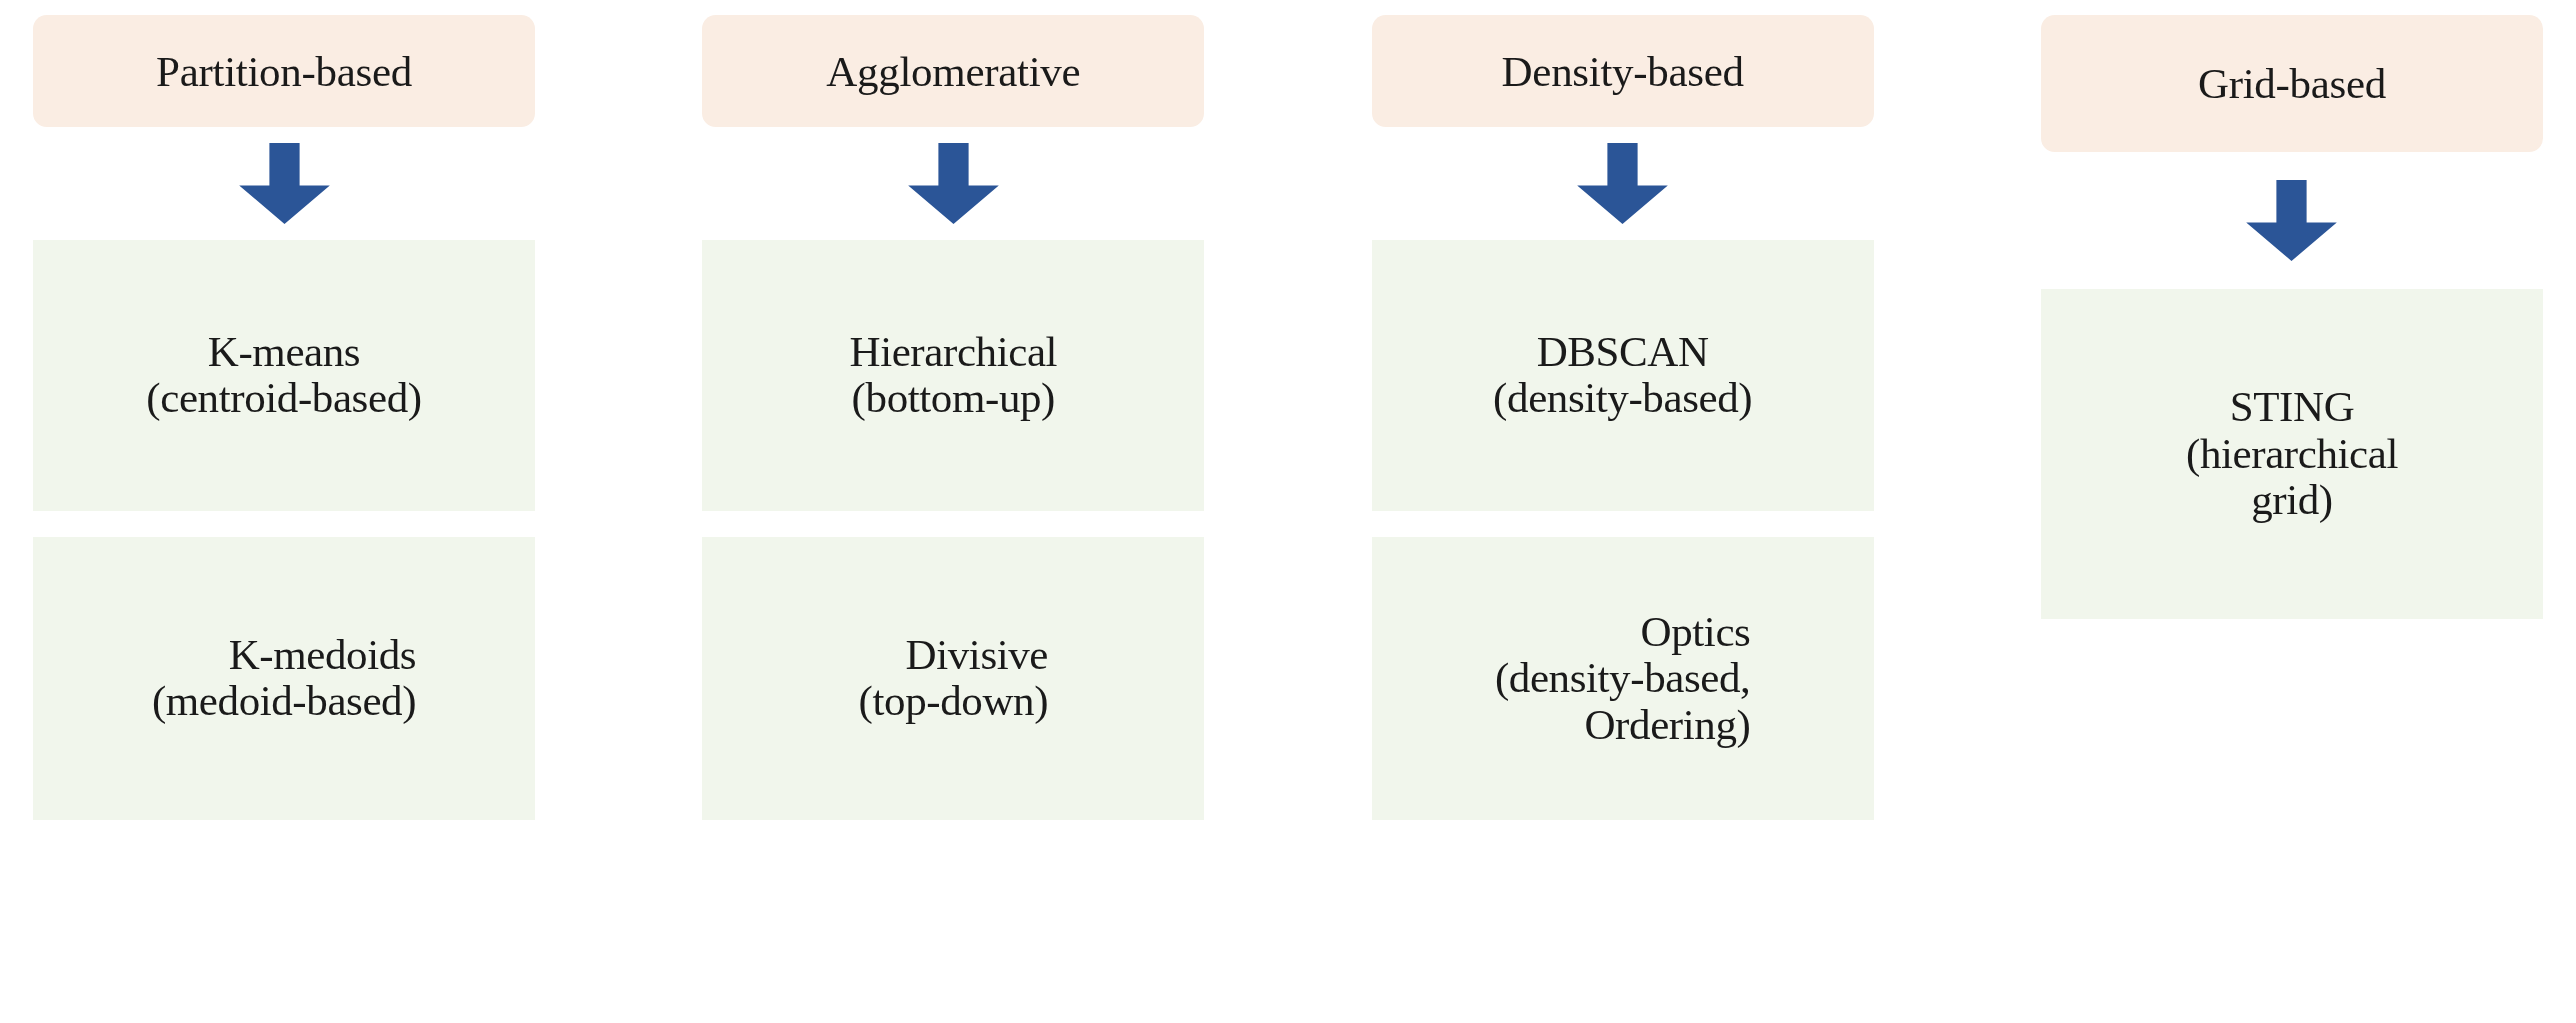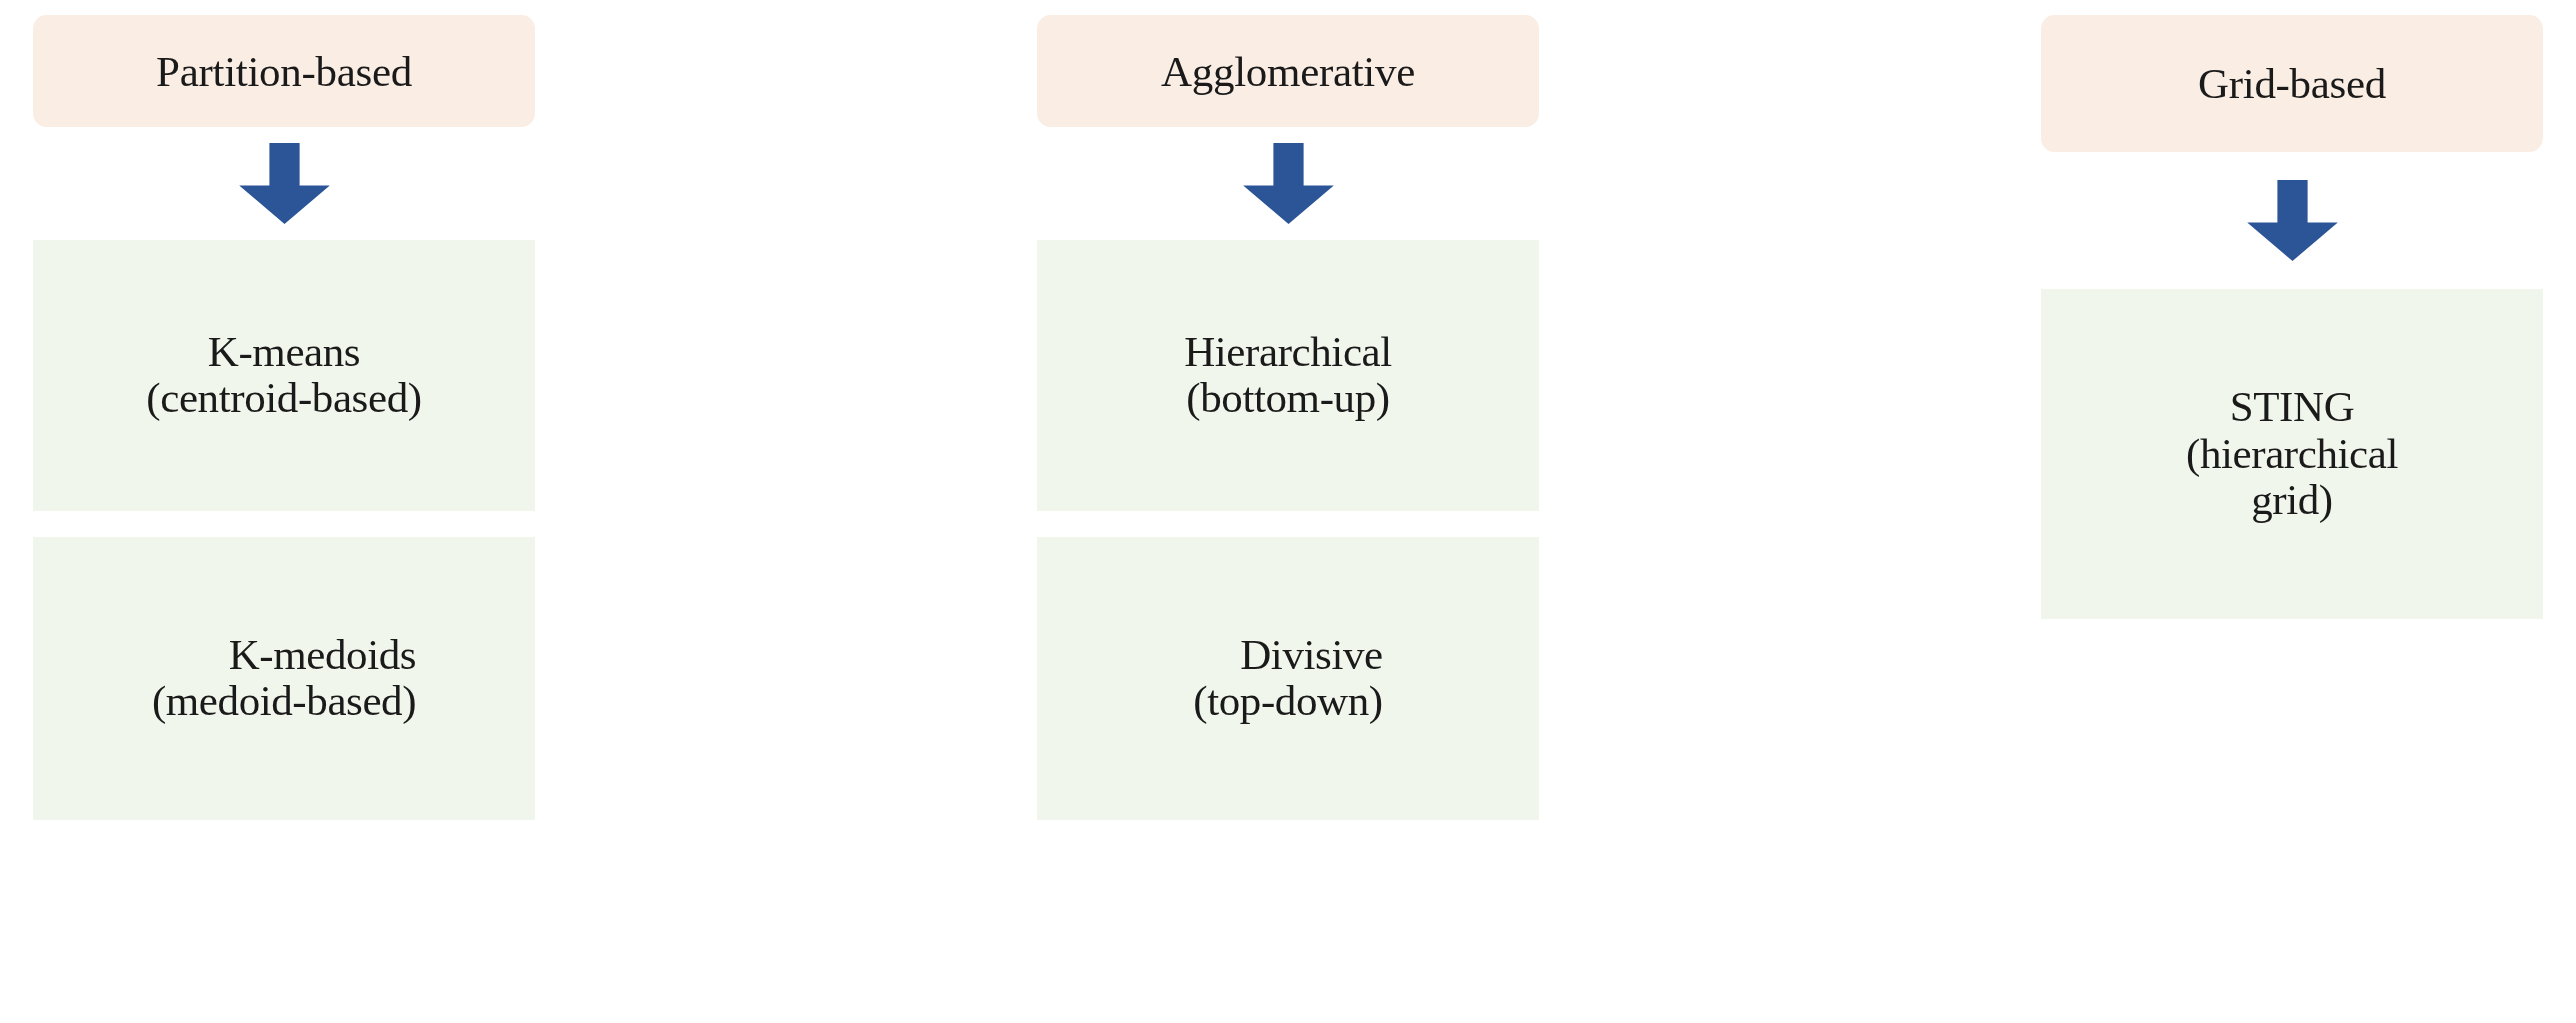--- a/index.html
+++ b/index.html
@@ -139,20 +139,40 @@
         <span class="cell-text">Hierarchical
 (bottom-up)</span>
       </div>
       <div class="spacer-rows"></div>
       <div class="cell cell-row2">
         <span class="cell-text">Divisive
 (top-down)</span>
       </div>
     </div>
 
+    <div class="column">
+      <div class="header-box">
+        <span class="header-label">Density-based</span>
+      </div>
+      <div class="arrow-wrap">
+        <svg class="arrow-icon" viewBox="0 0 132 118" aria-hidden="true">
+          <polygon points="44,0 88,0 88,62 132,62 66,118 0,62 44,62" fill="#2B5597"></polygon>
+        </svg>
+      </div>
+      <div class="cell cell-row1">
+        <span class="cell-text">DBSCAN
+(density-based)</span>
+      </div>
+      <div class="spacer-rows"></div>
+      <div class="cell cell-row2">
+        <span class="cell-text">Optics
+(density-based,
+Ordering)</span>
+      </div>
+    </div>
 
     <div class="column">
       <div class="header-box">
         <span class="header-label">Grid-based</span>
       </div>
       <div class="arrow-wrap">
         <svg class="arrow-icon" viewBox="0 0 132 118" aria-hidden="true">
           <polygon points="44,0 88,0 88,62 132,62 66,118 0,62 44,62" fill="#2B5597"></polygon>
         </svg>
       </div>

